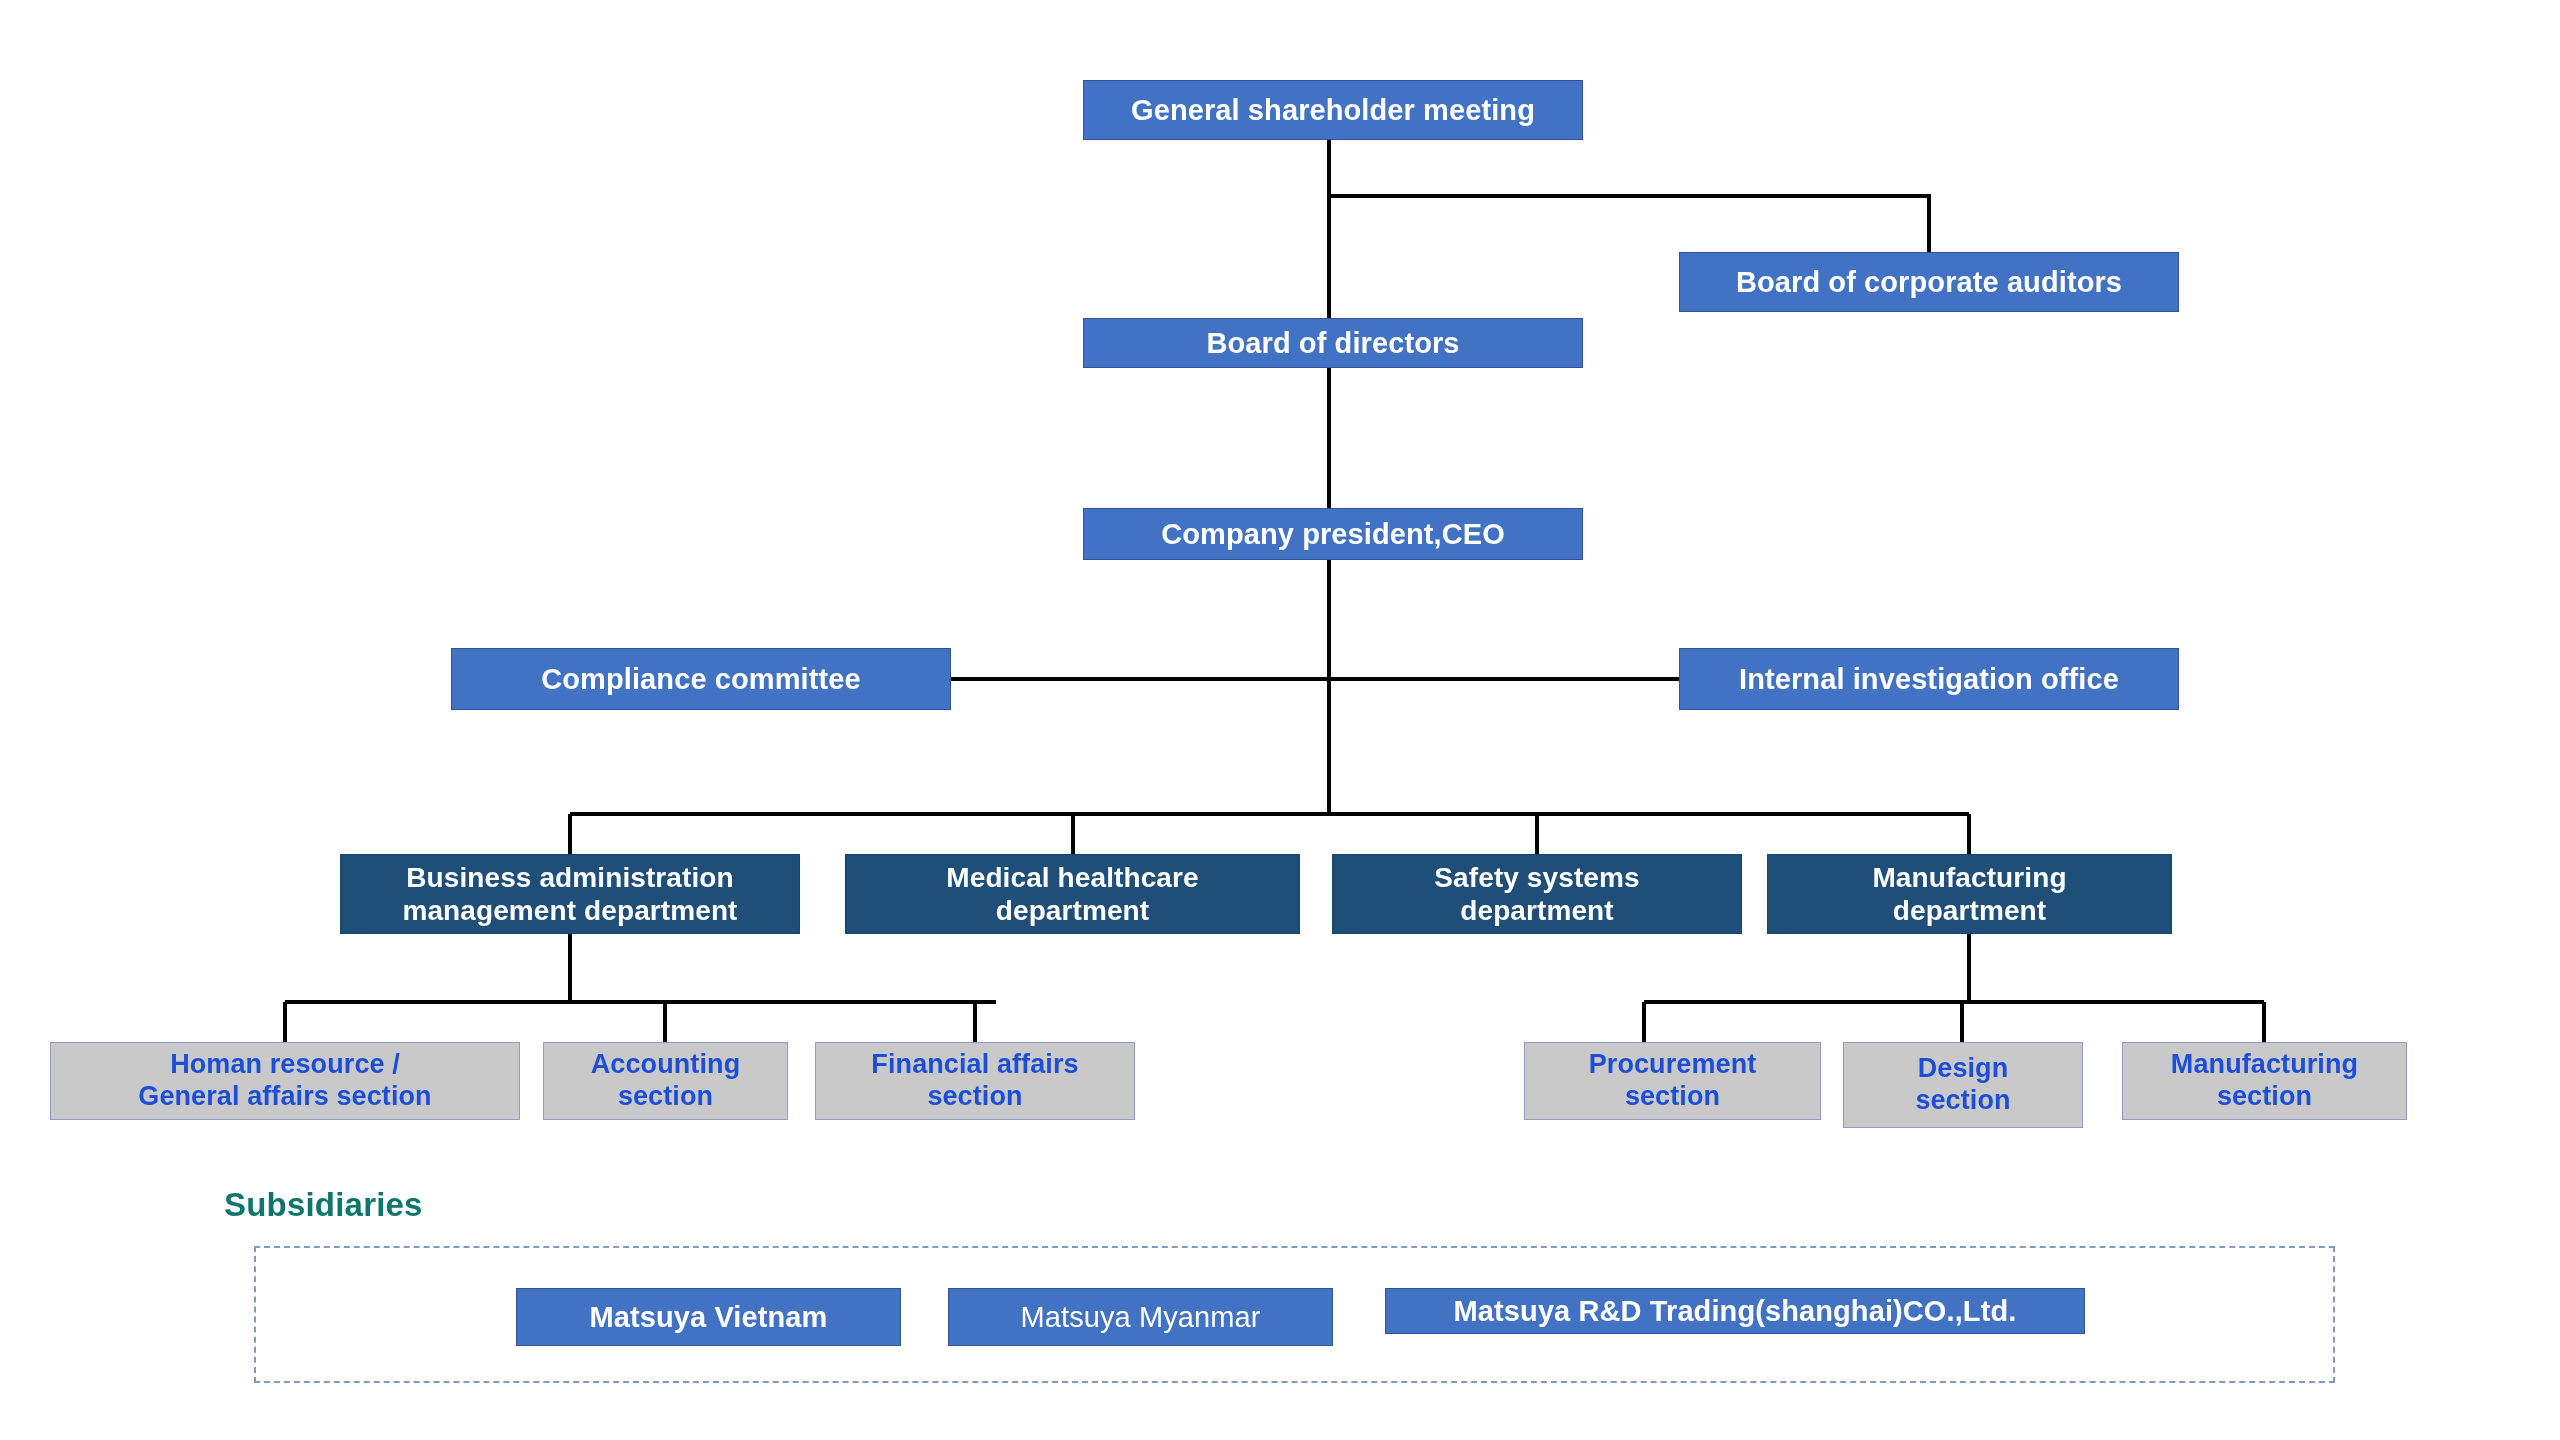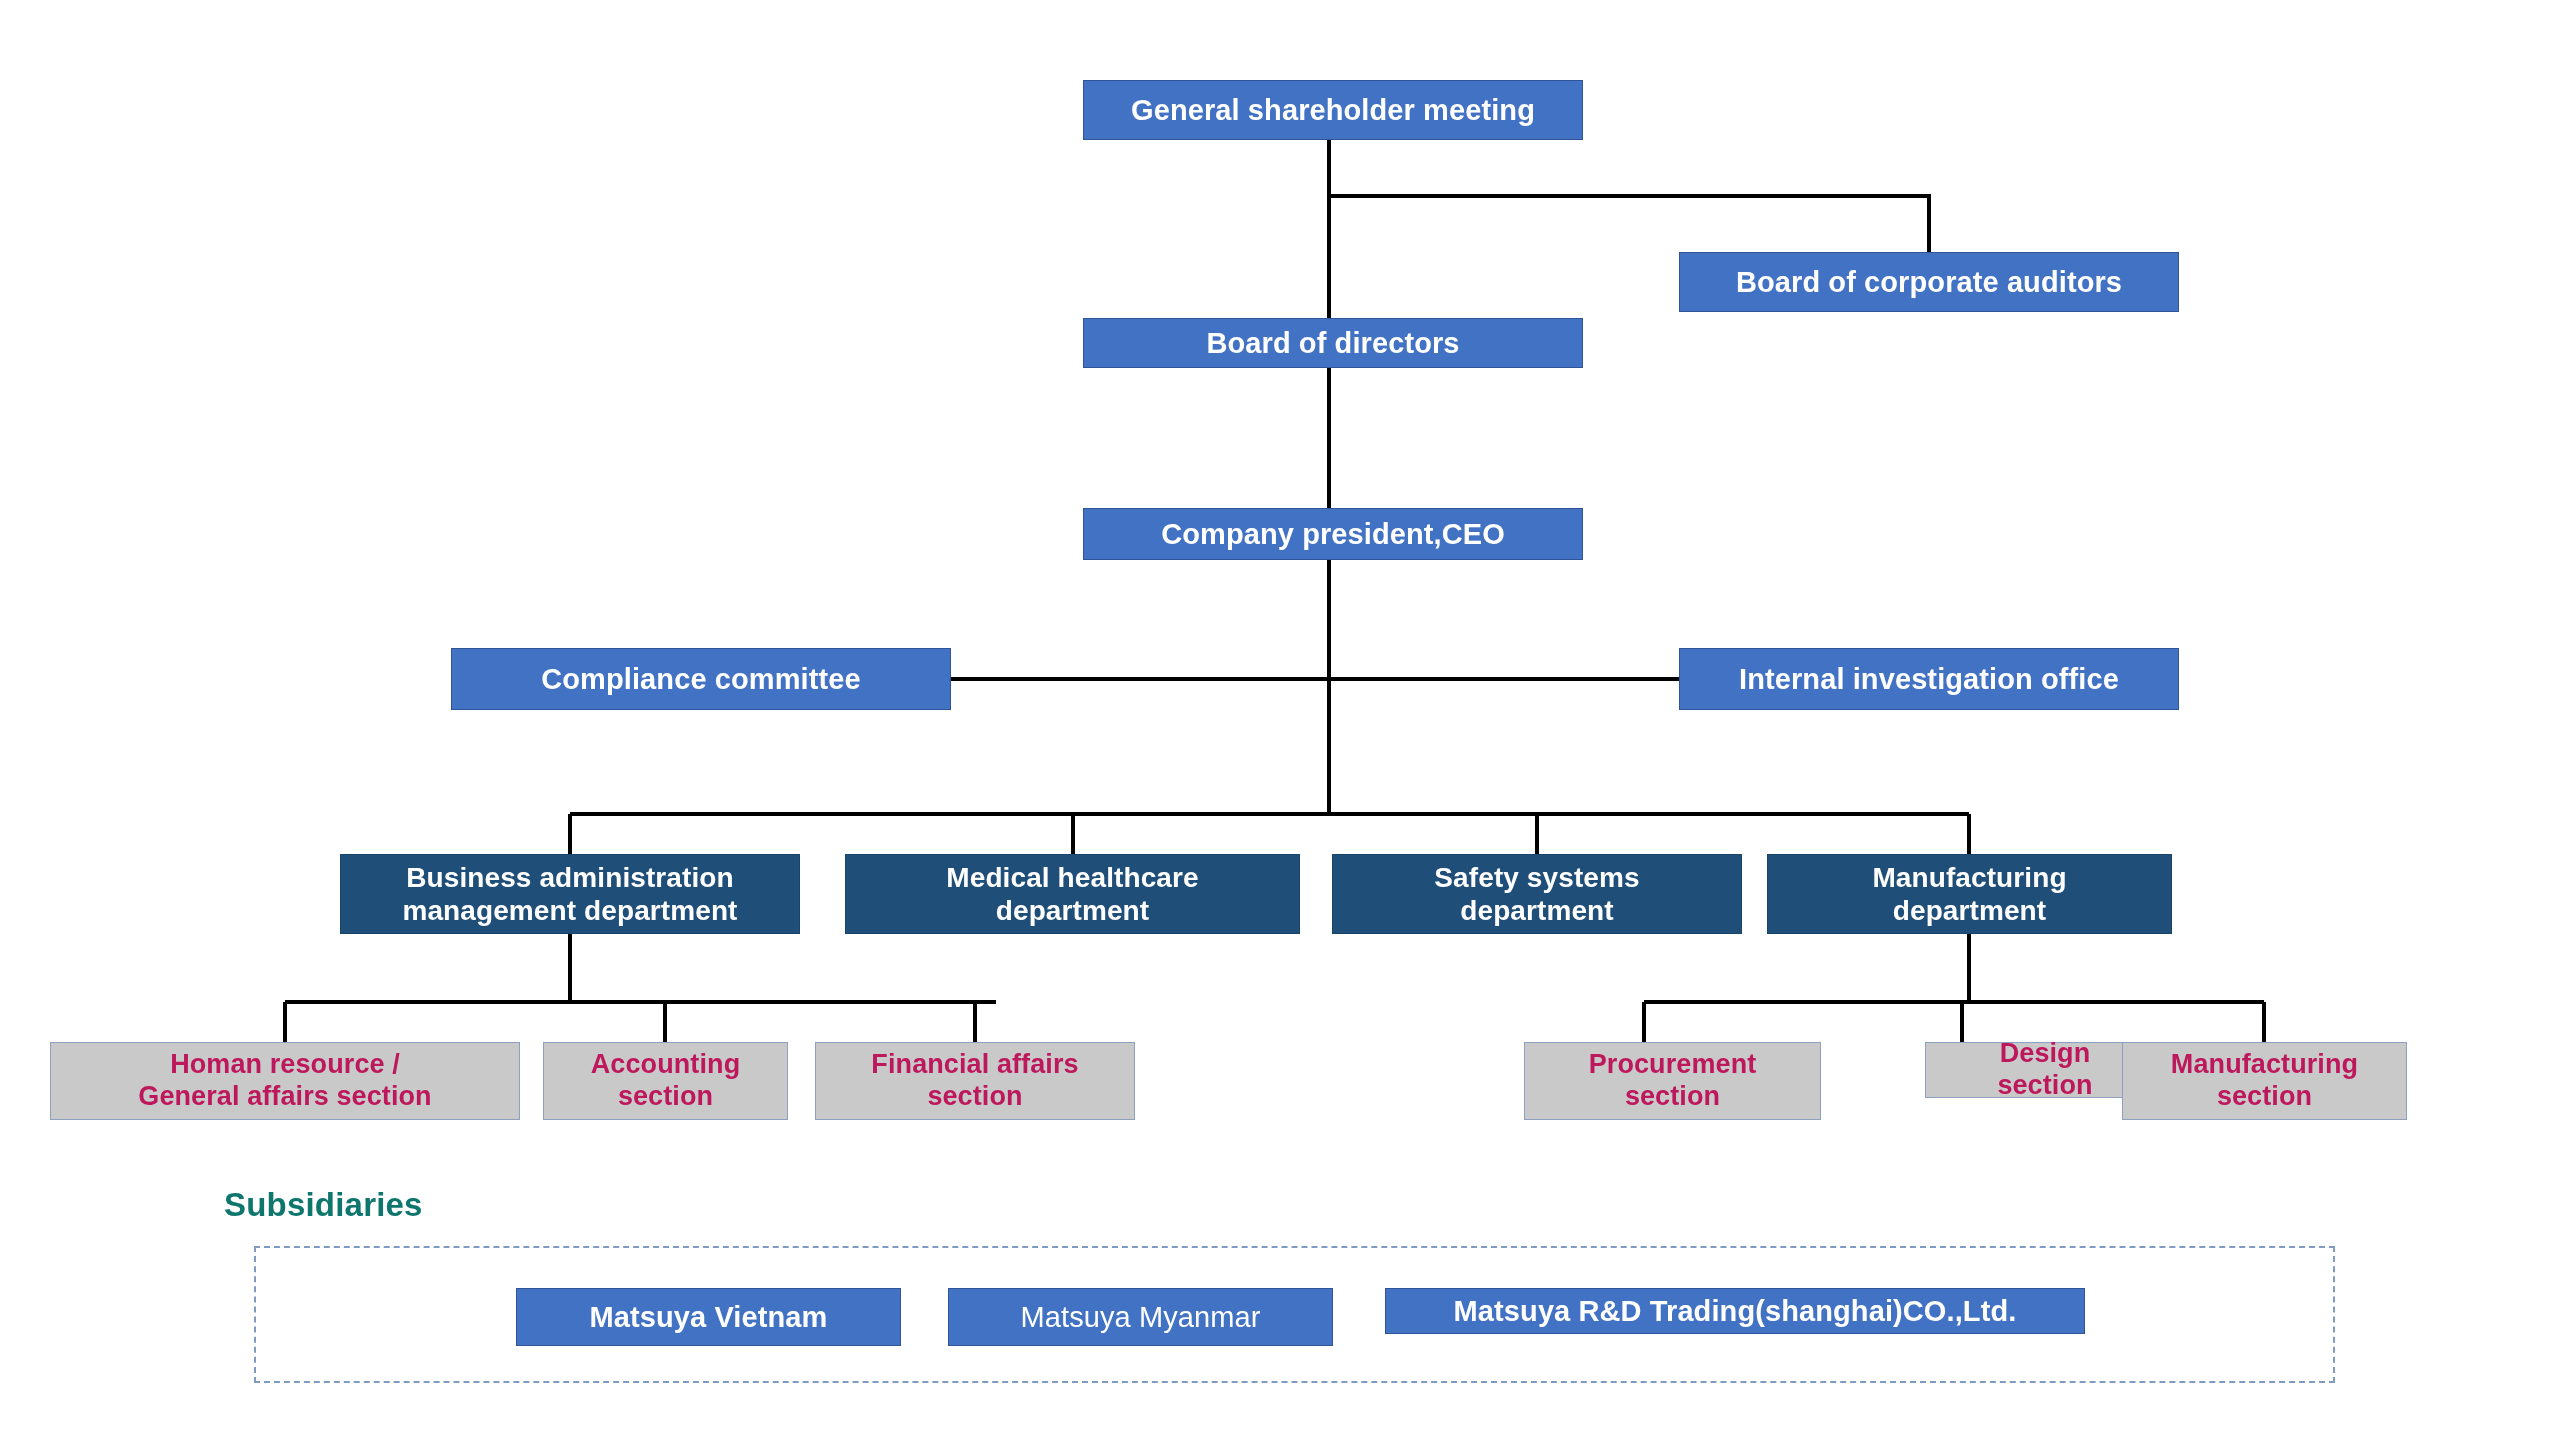--- a/index.html
+++ b/index.html
@@ -46,21 +46,21 @@
     color: #ffffff;
   }
   .node-navy {
     background: #1f4e79;
     border: 1px solid #18456b;
     color: #ffffff;
   }
   .node-gray {
     background: #c9c9c9;
     border: 1px solid #8ea0c0;
-    color: #be185d;
+    color: #1d4ed8;
   }
   .node-label {
     display: block;
     width: 100%;
     padding: 0 24px;
     box-sizing: border-box;
     white-space: pre-line;
   }
   #subsidiaries-title {
     position: absolute;
@@ -177,21 +177,21 @@
   <div class="node node-gray" style="left:815px; top:1042px; width:320px; height:78px; font-size:27px;">
     <span class="node-label">Financial affairs
 section</span>
   </div>
 
   <div class="node node-gray" style="left:1524px; top:1042px; width:297px; height:78px; font-size:27px;">
     <span class="node-label">Procurement
 section</span>
   </div>
 
-  <div class="node node-gray" style="left:1925px; top:1042px; width:240px; height:56px; font-size:27px;">
+  <div class="node node-gray" style="left:1843px; top:1042px; width:240px; height:86px; font-size:27px;">
     <span class="node-label">Design
 section</span>
   </div>
 
   <div class="node node-gray" style="left:2122px; top:1042px; width:285px; height:78px; font-size:27px;">
     <span class="node-label">Manufacturing
 section</span>
   </div>
 
   <div id="subsidiaries-title" style="left:224px; top:1186px;">Subsidiaries</div>

